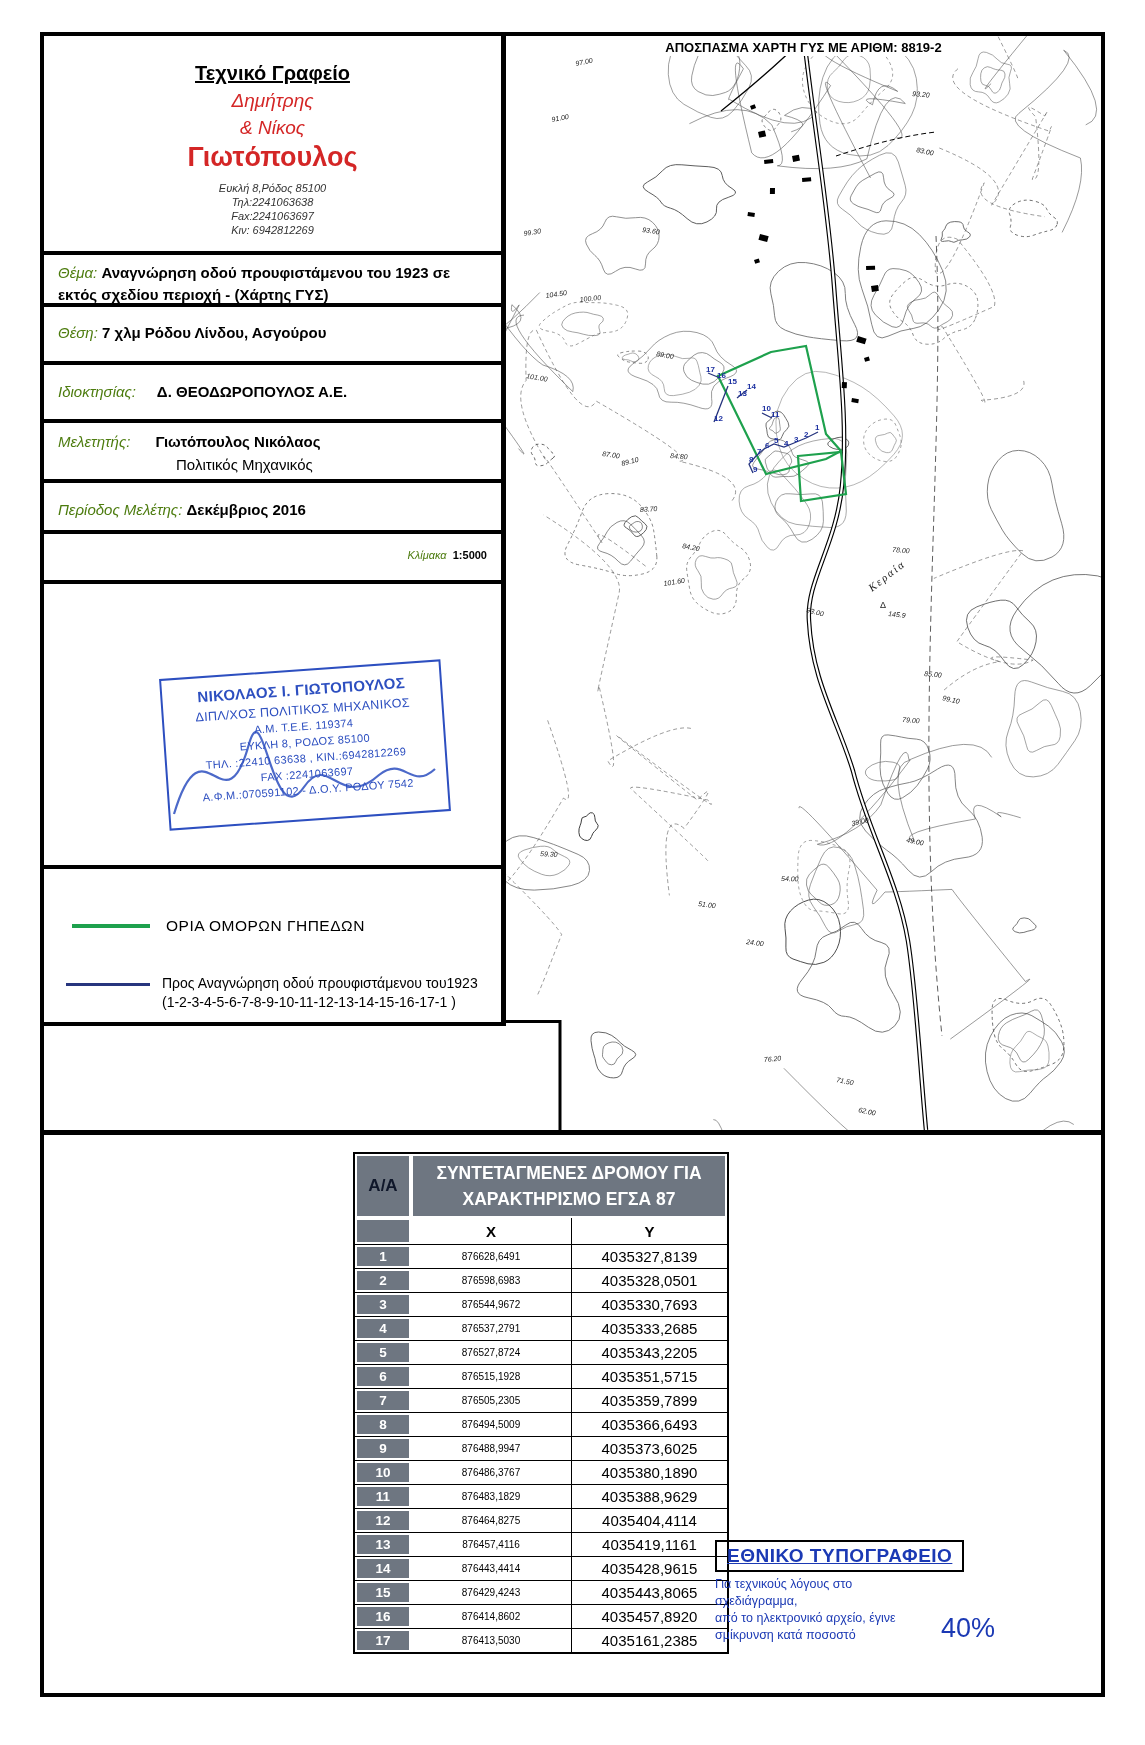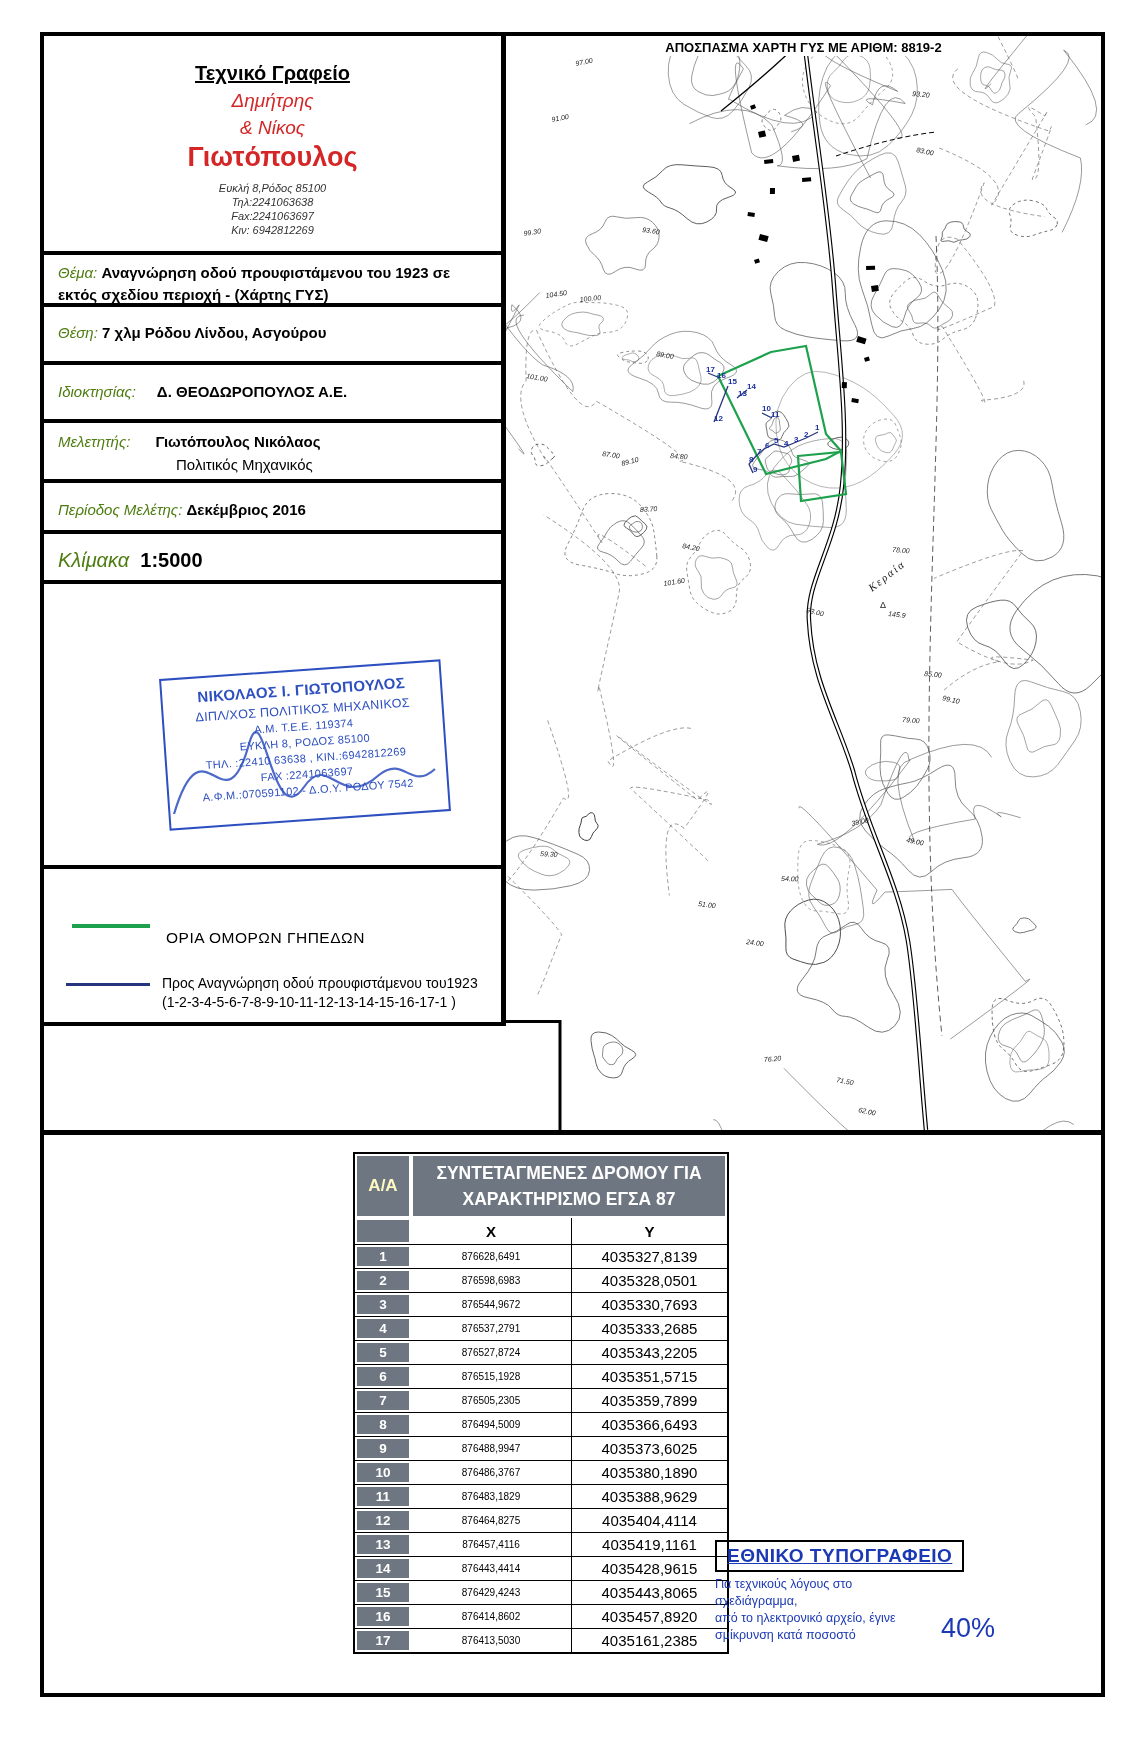--- a/index.html
+++ b/index.html
@@ -8,21 +8,21 @@
   .frame{position:absolute;left:40px;top:32px;width:1057px;height:1657px;border:4px solid #000;}
   .top-section{position:absolute;left:0;top:0;width:1057px;height:1094px;border-bottom:5px solid #000;}
   .left-col{position:absolute;left:0;top:0;width:457px;height:986px;border-right:5px solid #000;border-bottom:4px solid #000;}
   .row{position:relative;border-bottom:4px solid #000;box-sizing:border-box;overflow:hidden;}
   .r-header{height:219px;text-align:center;}
   .r-thema{height:52px;padding:7px 14px 0 14px;font-size:15px;line-height:22px;}
   .r-thesi{height:58px;padding:17px 14px 0 14px;font-size:15px;}
   .r-idiokt{height:58px;padding:18px 14px 0 14px;font-size:15px;}
   .r-melet{height:60px;padding:10px 14px 0 14px;font-size:15px;}
   .r-periodos{height:51px;padding:18px 14px 0 14px;font-size:15px;}
-  .r-klimaka{height:50px;padding:15px 14px 0 14px;font-size:20px;}
+  .r-klimaka{height:50px;padding:15px 14px 0 14px;font-size:11px;text-align:right;}
   .r-stamp{height:285px;}
   .r-legend{height:147px;border-bottom:none;}
   .office-title{margin-top:26px;font-size:20px;font-weight:bold;text-decoration:underline;}
   .office-n1,.office-n2{font-style:italic;font-size:19px;color:#d42626;margin-top:5px;}
   .office-surname{font-size:27px;font-weight:bold;color:#d42626;margin-top:3px;}
   .office-contact{margin-top:8px;font-size:11px;font-style:italic;color:#333;line-height:14px;}
   .lbl{font-style:italic;color:#4d7c0f;}
   .val{font-weight:bold;}
   .melet-line2{padding-left:118px;margin-top:6px;}
   .stamp{position:absolute;left:120px;top:85px;width:282px;height:152px;border:2.5px solid #2d4fc0;
@@ -30,28 +30,28 @@
          letter-spacing:.3px;}
   .stamp-line{line-height:1.45;}
   .stamp-line:nth-child(1){font-size:15px;font-weight:bold;}
   .stamp-line:nth-child(2){font-size:12.5px;}
   .stamp-line:nth-child(n+3){font-size:11px;}
   .sig{position:absolute;left:105px;top:95px;pointer-events:none;}
   .legend-item1{position:absolute;left:0;top:48px;width:100%;}
   .legend-item2{position:absolute;left:0;top:105px;width:100%;}
   .swatch1{position:absolute;left:28px;top:7px;width:78px;height:4px;}
   .swatch2{position:absolute;left:22px;top:9px;width:84px;height:2.5px;}
-  .leg1-text{position:absolute;left:122px;top:12px;font-size:15.5px;letter-spacing:.5px;}
+  .leg1-text{position:absolute;left:122px;top:0;font-size:15.5px;letter-spacing:.5px;}
   .leg2-text{position:absolute;left:118px;top:0;font-size:14px;line-height:19px;}
   .map-panel{position:absolute;left:462px;top:0;width:595px;height:1094px;overflow:hidden;}
   .map-title{position:absolute;top:4px;left:0;right:0;text-align:center;font-size:13px;font-weight:bold;}
   .map-title span{background:#fff;padding:1px 8px;}
   .coord-table{position:absolute;left:309px;top:1116px;width:372px;border:2.5px solid #000;background:#fff;box-sizing:content-box;}
   .thead{display:flex;height:64px;background:#fff;}
-  .hA{width:56px;background:#6e7681;border:2px solid #fff;color:#fef9c3;font-weight:bold;font-size:17px;
+  .hA{width:56px;background:#6e7681;border:2px solid #fff;color:#0f172a;font-weight:bold;font-size:17px;
       display:flex;align-items:center;justify-content:center;box-sizing:border-box;}
   .hT{flex:1;background:#6e7681;border:2px solid #fff;color:#fff;font-weight:bold;font-size:17.5px;
       display:flex;flex-direction:column;align-items:center;justify-content:center;line-height:1.5;box-sizing:border-box;}
   .tsub{display:flex;height:26px;}
   .sA{width:56px;background:#6e7681;border:2px solid #fff;box-sizing:border-box;}
   .sX{width:160px;font-weight:bold;font-size:15px;display:flex;align-items:center;justify-content:center;}
   .sY{flex:1;font-weight:bold;font-size:15px;display:flex;align-items:center;justify-content:center;border-left:1.6px solid #000;box-sizing:border-box;}
   .trow{display:flex;height:23px;border-top:1.6px solid #000;}
   .tnum{width:56px;background:#6e7681;border:2px solid #fff;color:#fff;font-weight:bold;font-size:13.5px;
         display:flex;align-items:center;justify-content:center;box-sizing:border-box;}

